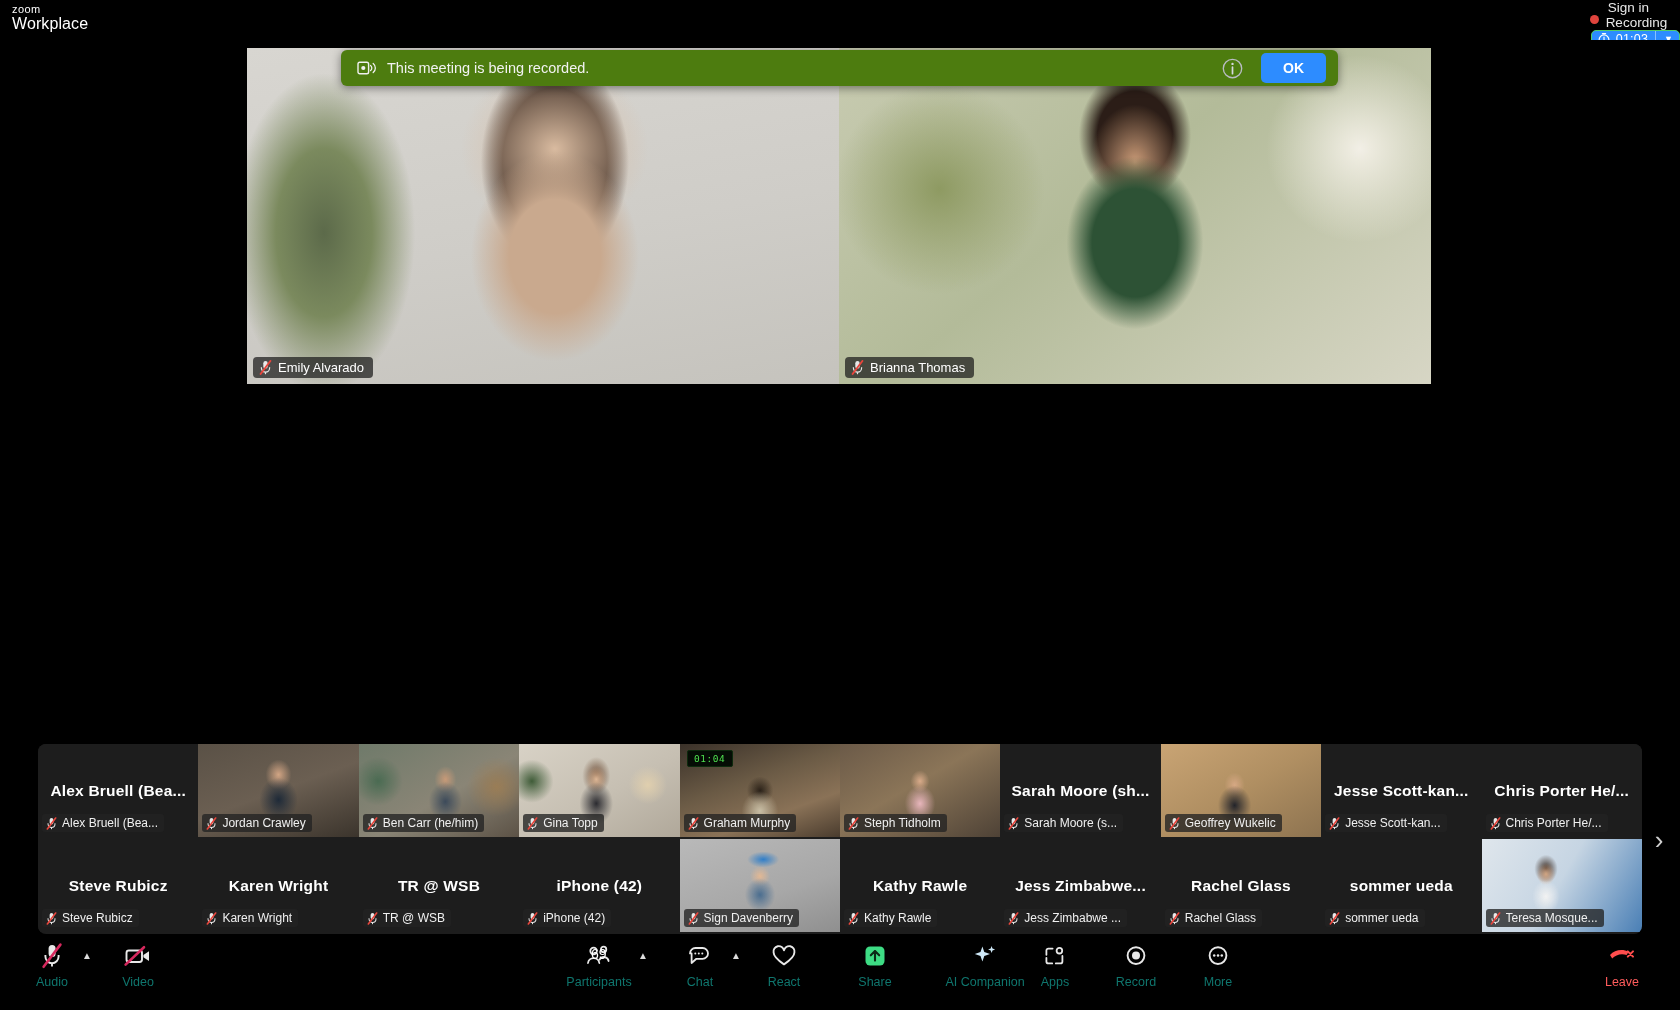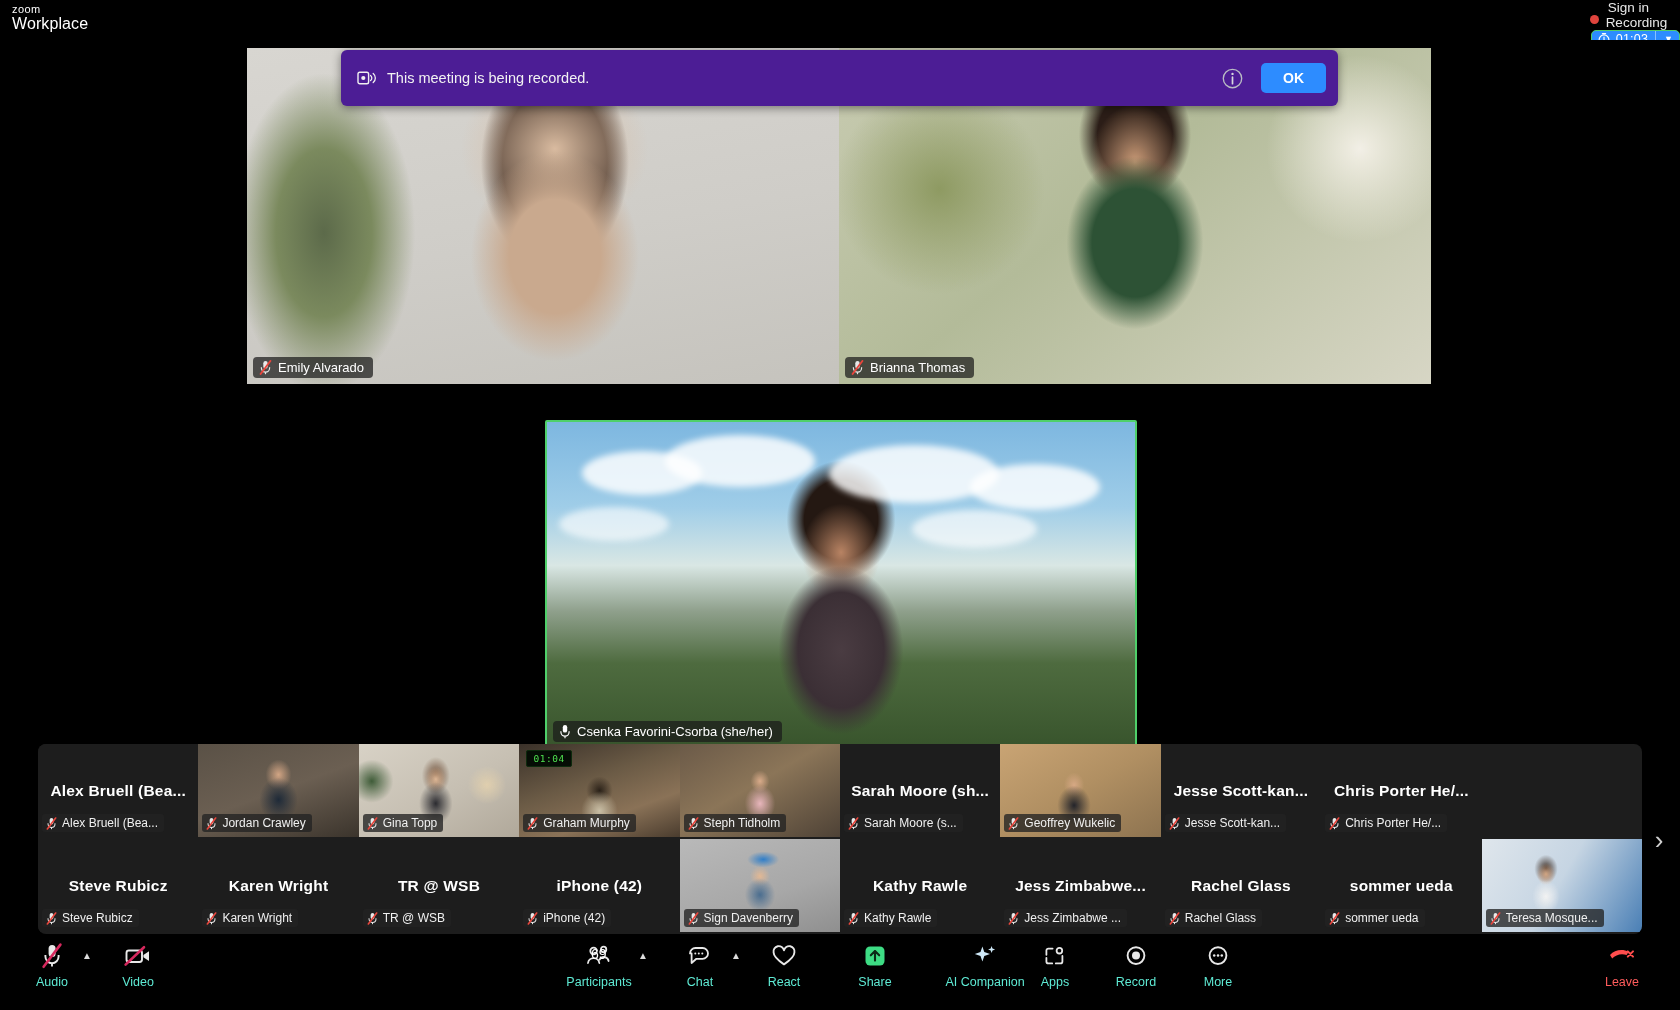--- a/index.html
+++ b/index.html
@@ -176,30 +176,30 @@
     position:absolute; left:7px; top:6px; width:46px; height:17px;
     background:#050d05; border:1px solid #0d2a0d; border-radius:2px;
     display:flex; align-items:center; justify-content:center;
   }
   .clockbox span{ font-family:"DejaVu Sans Mono", monospace; font-size:9.5px; color:#4fe04f; letter-spacing:.5px;text-align:center; }
 
   
   .toolbar{ position:absolute; left:0; bottom:0; width:1680px; height:76px; background:#000; }
   .tb-item{ position:absolute; top:6px; display:flex; flex-direction:column; align-items:center; width:64px; }
   .tb-ico{ height:32px; display:flex; align-items:center; justify-content:center; }
-  .tb-lab{ font-size:12.5px; color:#5eead4; margin-top:3px; white-space:nowrap; }
+  .tb-lab{ font-size:12.5px; color:#0f766e; margin-top:3px; white-space:nowrap; }
   .caret{ position:absolute; top:16px; font-size:10px; color:#ddd; }
   .pcount{ position:absolute; font-size:14px; color:#fff; }
   .leavebtn{ position:absolute; top:6px; right:26px; display:flex; flex-direction:column; align-items:center; width:64px; }
   .leavebtn .tb-lab{ color:#ff5c5c; }
 
   
   .banner{
-    position:absolute; left:341px; top:50px; width:997px; height:56px;
-    background:#4c1d95; border-radius:6px; display:flex; align-items:center;
+    position:absolute; left:341px; top:50px; width:997px; height:36px;
+    background:#4d7c0f; border-radius:6px; display:flex; align-items:center;
     padding:0 12px 0 16px; box-shadow:0 2px 10px rgba(0,0,0,.45);
   }
   .banner .bico{ width:19px; height:16px; flex:none; margin-right:11px; display:block; }
   .banner .btxt{ font-size:14.5px; color:#f2f2f2; flex:1; }
   .info-ico{ width:21px; height:21px; margin-right:18px; display:block; }
   .okbtn{
     background:#2d8cff; color:#fff; border:none; border-radius:5px;
     font-family:"Liberation Sans", sans-serif; font-size:14px; font-weight:700;
     padding:7px 22px; cursor:pointer;
   }
@@ -288,38 +288,20 @@
       <svg class="mic-muted" viewBox="0 0 13 15">
         <rect x="4.3" y="1" width="4.4" height="7.6" rx="2.2" fill="#e8e8e8"></rect>
         <path d="M2.4 7.2 v.9 a4.1 4.1 0 0 0 8.2 0 v-.9" fill="none" stroke="#e8e8e8" stroke-width="1.2"></path>
         <path d="M6.5 12.2 v2" stroke="#e8e8e8" stroke-width="1.2"></path>
         <path d="M1.6 14 L11.4 1" stroke="#e8453c" stroke-width="1.9" stroke-linecap="round"></path>
       </svg>
       <span class="nm">Brianna Thomas</span>
     </div>
   </div>
 
-  <div class="tile tile-speaker">
-    <div class="bg-speaker">
-      <i class="cloud" style="left:6%;top:9%;width:120px;height:44px;"></i>
-      <i class="cloud" style="left:20%;top:4%;width:150px;height:52px;"></i>
-      <i class="cloud" style="left:48%;top:7%;width:170px;height:58px;"></i>
-      <i class="cloud" style="left:72%;top:13%;width:130px;height:46px;"></i>
-      <i class="cloud" style="left:2%;top:26%;width:110px;height:34px;opacity:.75;"></i>
-      <i class="cloud" style="left:62%;top:27%;width:125px;height:38px;opacity:.8;"></i>
-    </div>
-    <div class="namebadge">
-      <svg class="mic-on" viewBox="0 0 12 15">
-        <rect x="3.8" y="1" width="4.4" height="7.6" rx="2.2" fill="#fff"></rect>
-        <path d="M1.9 7.2 v.9 a4.1 4.1 0 0 0 8.2 0 v-.9" fill="none" stroke="#fff" stroke-width="1.2"></path>
-        <path d="M6 12.2 v2" stroke="#fff" stroke-width="1.2"></path>
-      </svg>
-      <span class="nm">Csenka Favorini-Csorba (she/her)</span>
-    </div>
-  </div>
 </div>
 
 <div class="strip">
 
   <div class="striprow row1">
     <div class="cell novideo">
       <div class="bigname">Alex Bruell (Bea...</div>
       <div class="cellbadge">
         <svg class="mic-muted" viewBox="0 0 13 15">
             <rect x="4.3" y="1" width="4.4" height="7.6" rx="2.2" fill="#e8e8e8"></rect>
@@ -337,20 +319,32 @@
         <svg class="mic-muted" viewBox="0 0 13 15">
             <rect x="4.3" y="1" width="4.4" height="7.6" rx="2.2" fill="#e8e8e8"></rect>
             <path d="M2.4 7.2 v.9 a4.1 4.1 0 0 0 8.2 0 v-.9" fill="none" stroke="#e8e8e8" stroke-width="1.2"></path>
             <path d="M6.5 12.2 v2" stroke="#e8e8e8" stroke-width="1.2"></path>
             <path d="M1.6 14 L11.4 1" stroke="#e8453c" stroke-width="1.9" stroke-linecap="round"></path>
           </svg>
         <span class="nm">Jordan Crawley</span>
       </div>
     </div>
 
+    <div class="cell">
+      <div class="v-ben"></div>
+      <div class="cellbadge">
+        <svg class="mic-muted" viewBox="0 0 13 15">
+            <rect x="4.3" y="1" width="4.4" height="7.6" rx="2.2" fill="#e8e8e8"></rect>
+            <path d="M2.4 7.2 v.9 a4.1 4.1 0 0 0 8.2 0 v-.9" fill="none" stroke="#e8e8e8" stroke-width="1.2"></path>
+            <path d="M6.5 12.2 v2" stroke="#e8e8e8" stroke-width="1.2"></path>
+            <path d="M1.6 14 L11.4 1" stroke="#e8453c" stroke-width="1.9" stroke-linecap="round"></path>
+          </svg>
+        <span class="nm">Ben Carr (he/him)</span>
+      </div>
+    </div>
 
     <div class="cell">
       <div class="v-gina"></div>
       <div class="cellbadge">
         <svg class="mic-muted" viewBox="0 0 13 15">
             <rect x="4.3" y="1" width="4.4" height="7.6" rx="2.2" fill="#e8e8e8"></rect>
             <path d="M2.4 7.2 v.9 a4.1 4.1 0 0 0 8.2 0 v-.9" fill="none" stroke="#e8e8e8" stroke-width="1.2"></path>
             <path d="M6.5 12.2 v2" stroke="#e8e8e8" stroke-width="1.2"></path>
             <path d="M1.6 14 L11.4 1" stroke="#e8453c" stroke-width="1.9" stroke-linecap="round"></path>
           </svg>

